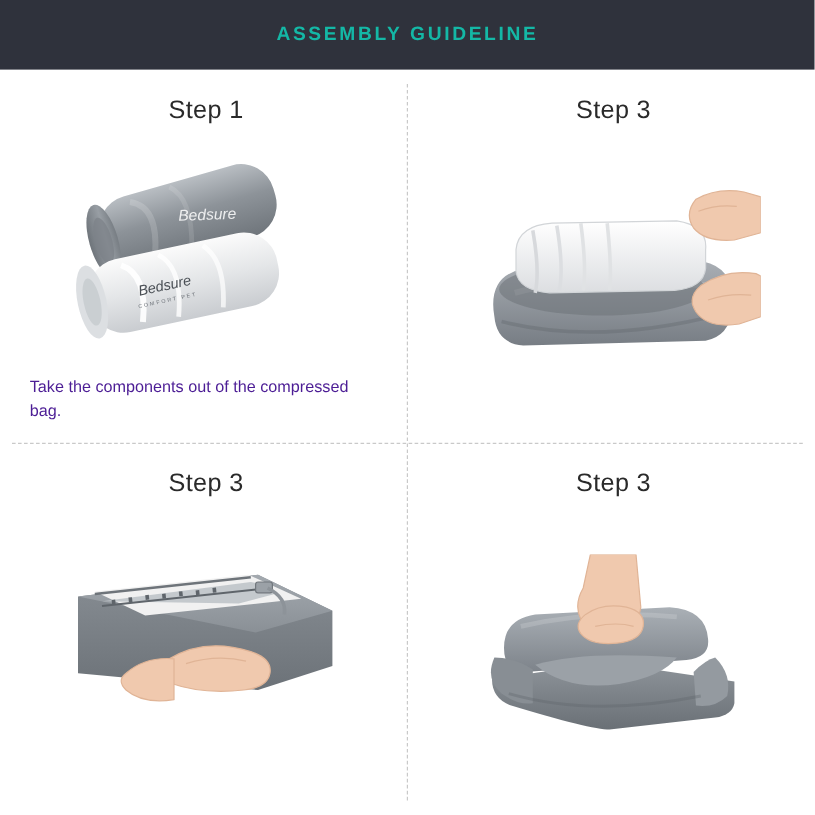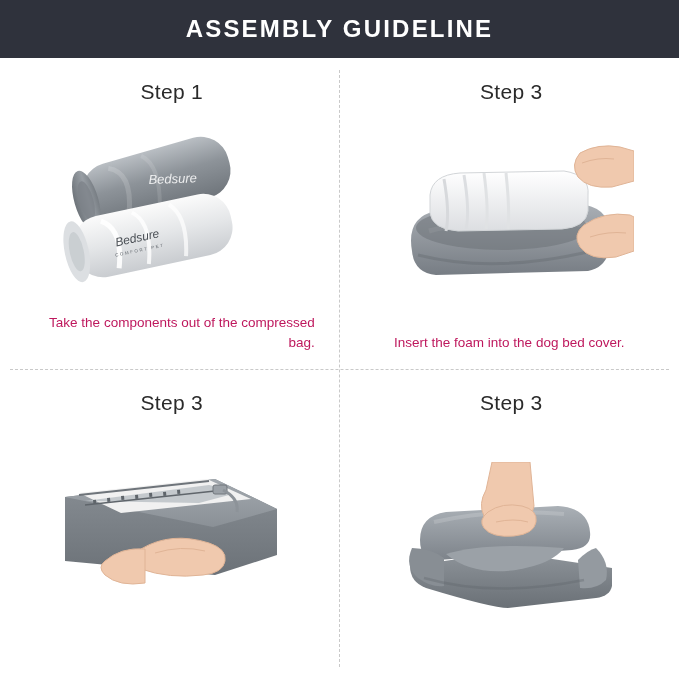--- a/index.html
+++ b/index.html
@@ -23,24 +23,24 @@
   .header {
     height: 58px;
     background: #2f323c;
     color: #ffffff;
     display: flex;
     align-items: center;
     justify-content: center;
     flex: 0 0 58px;
   }
   .header-title {
-    font-size: 24px;
+    font-size: 16px;
     letter-spacing: 2.2px;
     font-weight: bold;
-    color: #ffffff;
+    color: #14b8a6;
   }
   .grid {
     flex: 1 1 auto;
     display: grid;
     grid-template-columns: 1fr 1fr;
     grid-template-rows: 1fr 1fr;
     position: relative;
   }
   .vline {
     position: absolute;
@@ -75,22 +75,22 @@
   .art {
     flex: 1 1 auto;
     width: 100%;
     display: flex;
     align-items: center;
     justify-content: center;
     min-height: 0;
   }
   .caption {
     font-size: 13.5px;
-    color: #be185d;
-    text-align: right;
+    color: #4c1d95;
+    text-align: left;
     line-height: 1.45;
     padding-bottom: 6px;
     max-width: 290px;
   }
   svg { display: block; }
 </style>
 </head>
 <body>
 
 <div class="page">
@@ -182,21 +182,20 @@
             <path d="M196 20 q18 -10 40 -6 l14 4 l0 30 l-22 6 q-24 2 -34 -10 q-8 -12 2 -24 z"></path>
             <path d="M198 30 q16 -6 32 -4" stroke="#e0b496" fill="none"></path>
           </g>
 
           <g fill="#f0c9ae" stroke="#e0b496" stroke-width="1">
             <path d="M200 92 q20 -14 46 -10 l4 2 l0 34 l-18 6 q-26 4 -36 -10 q-8 -12 4 -22 z"></path>
             <path d="M206 104 q18 -6 36 -4" stroke="#e0b496" fill="none"></path>
           </g>
         </svg>
       </div>
-      <div class="caption">Insert the foam into the dog bed cover.</div>
     </div>
 
     <div class="cell">
       <div class="step-title">Step 3</div>
       <div class="art">
         <svg width="250" height="170" viewBox="0 0 250 170">
           <defs>
             <linearGradient id="matTop" x1="0" y1="0" x2="0" y2="1">
               <stop offset="0%" stop-color="#a3a9af"></stop>
               <stop offset="100%" stop-color="#8a9096"></stop>

